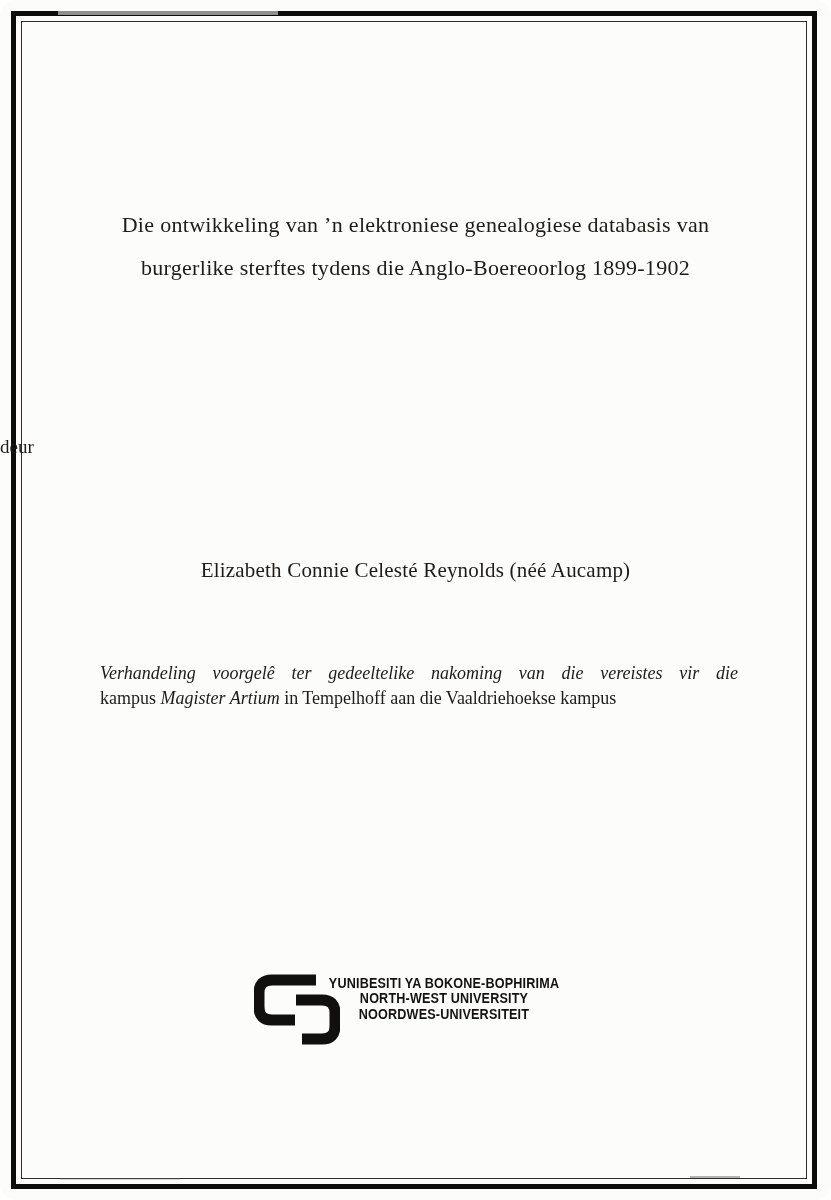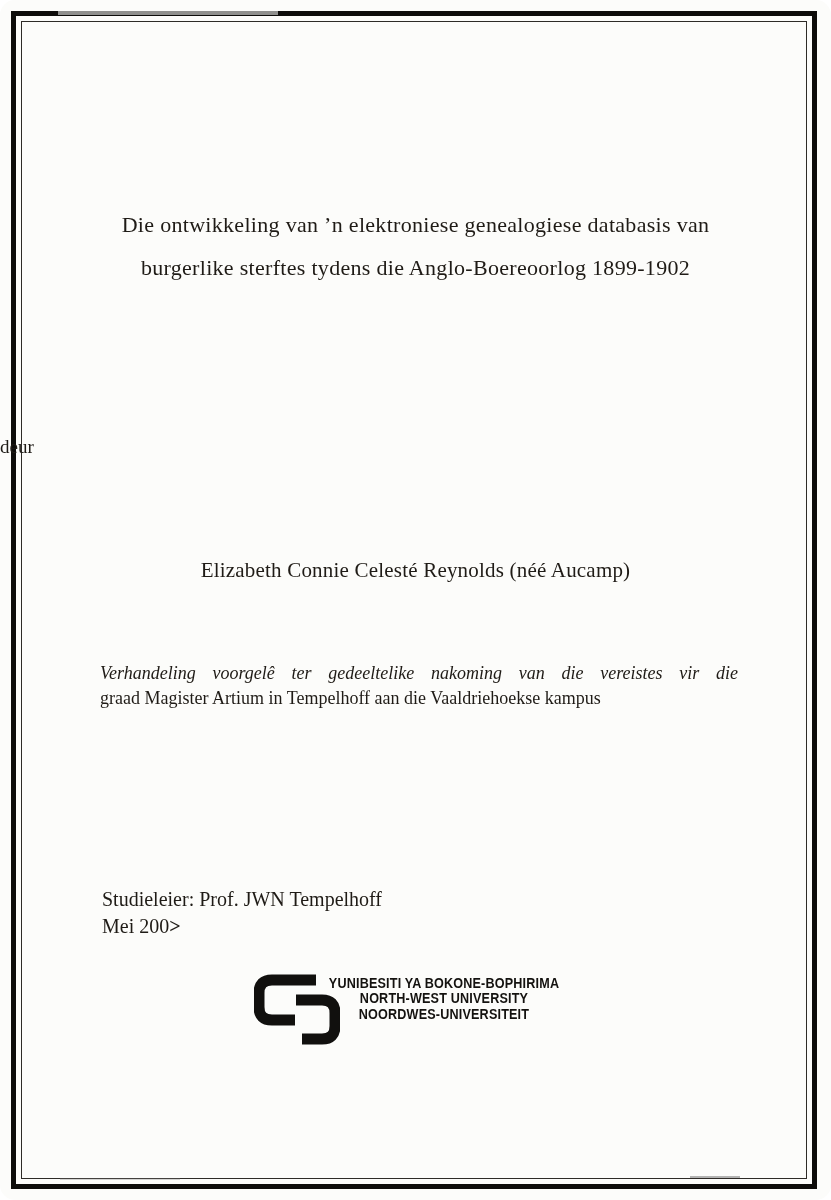--- a/index.html
+++ b/index.html
@@ -48,21 +48,21 @@
   .author{
     position:absolute;left:0;right:0;top:519px;
     text-align:center;font-size:21px;letter-spacing:.2px;margin-top:39px;
   }
   .statement{
     position:absolute;left:100px;top:661px;width:638px;
     font-size:18px;line-height:25.4px;
   }
   .stmt-line{white-space:pre-wrap;}
   .stmt-line.justified{text-align:justify;text-align-last:justify;font-style:italic;}
-  .stmt-italic{margin-top:28px;}
+  .stmt-italic{font-style:italic;margin-top:28px;}
   .credits{
     position:absolute;left:102px;top:886px;
     font-size:20px;line-height:27px;
   }
   .date-glyph{font-weight:700;}
 
   .logo{position:absolute;left:0;top:0;}
   .logo-mark{
     position:absolute;left:254px;top:974px;width:86px;height:72px;
   }
@@ -90,27 +90,23 @@
     <div>Die ontwikkeling van ’n elektroniese genealogiese databasis van</div>
     <div>burgerlike sterftes tydens die Anglo-Boereoorlog 1899-1902</div>
   </div>
 
   <div class="byline">deur</div>
 
   <div class="author">Elizabeth Connie Celesté Reynolds (néé Aucamp)</div>
 
   <div class="statement">
     <div class="stmt-line justified">Verhandeling voorgelê ter gedeeltelike nakoming van die vereistes vir die</div>
-    <div class="stmt-line"><span>graad </span><span class="stmt-italic">Magister Artium</span><span> in Tempelhoff aan die Vaaldriehoekse kampus</span></div>
+    <div class="stmt-line"><span>kampus </span><span class="stmt-italic">Magister Artium</span><span> in Tempelhoff aan die Vaaldriehoekse kampus</span></div>
   </div>
 
-  <div class="credits">
-    <div>Studieleier: Prof. JWN Tempelhoff</div>
-    <div><span>Mei 200</span><span class="date-glyph">&gt;</span></div>
-  </div>
 
   <div class="logo">
     <svg class="logo-mark" viewBox="0 0 86 72" aria-hidden="true">
       <path class="link" d="M62 6 H18 Q5 6 5 19 V33 Q5 46 18 46 H41"></path>
       <path class="link" d="M42 26 H68 Q81 26 81 39 V52 Q81 65 68 65 H48"></path>
     </svg>
     <div class="logo-text">
       <div>YUNIBESITI YA BOKONE-BOPHIRIMA</div>
       <div>NORTH-WEST UNIVERSITY</div>
       <div>NOORDWES-UNIVERSITEIT</div>

